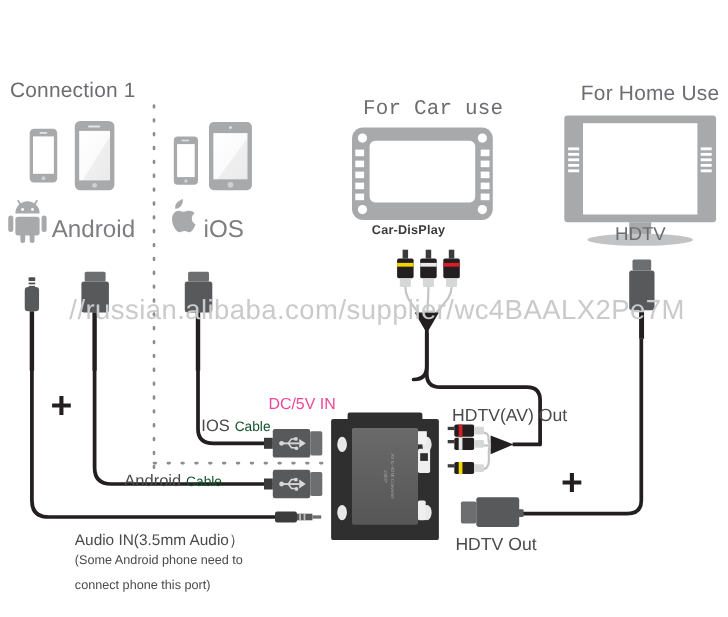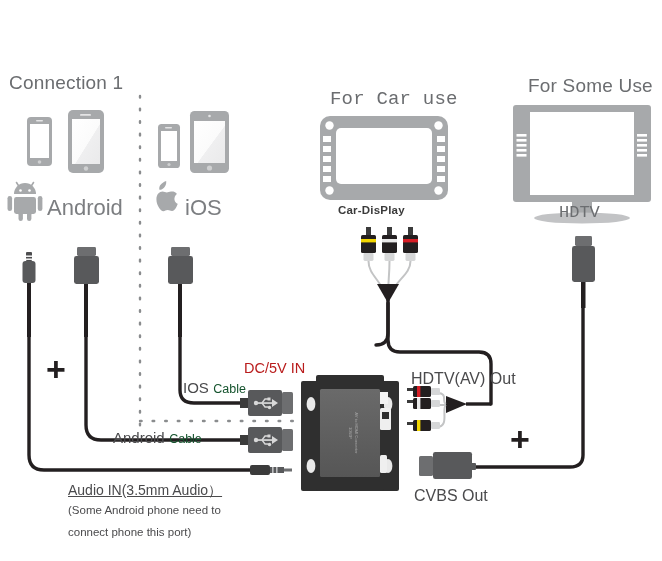--- a/index.html
+++ b/index.html
@@ -5,21 +5,21 @@
   html,body{margin:0;padding:0;background:#ffffff;}
   body{width:662px;height:561px;position:relative;overflow:hidden;
        font-family:"Liberation Sans", sans-serif;color:#58595b;}
   .stage{position:absolute;left:0;top:0;width:662px;height:419px;}
   svg.layer{position:absolute;left:0;top:0;width:662px;height:561px;}
   .txt{position:absolute;white-space:nowrap;}
   .hdr{font-size:19px;color:#6b6d70;letter-spacing:0.2px;}
   .os-label{font-size:22px;color:#7c7e81;}
   .dev-label{font-size:17px;color:#6b6d70;}
   .cardisp{font-size:11.5px;font-weight:bold;color:#3b3b3b;letter-spacing:0.2px;}
-  .port{font-size:14.5px;color:#b91c1c;}
+  .port{font-size:14.5px;color:#ec4899;}
   .port-big{font-size:16px;color:#4a4a4c;}
   .cable-big{font-size:15px;color:#4a4a4c;}
   .cable-sm{font-size:12.5px;color:#14532d;}
   .note{font-size:11.5px;color:#4a4a4c;}
   .note-main{font-size:14px;color:#4a4a4c;}
   .wm{position:absolute;left:63px;top:265px;width:540px;height:34px;
       font-size:25px;color:#c9cacb;letter-spacing:0.4px;line-height:34px;
       font-family:"Liberation Sans", sans-serif;}
 </style>
 </head>
@@ -303,41 +303,42 @@
     </g>
 
   </svg>
 
   <div class="txt hdr" style="left:9px;top:72px;">Connection 1</div>
 
   <div class="txt os-label" style="left:47px;top:195px;">Android</div>
   <div class="txt os-label" style="left:185px;top:195px;">iOS</div>
 
   <div class="txt hdr" style="left:330px;top:88px;font-family:Liberation Mono, monospace;">For Car use</div>
-  <div class="txt hdr" style="left:528px;top:75px;">For Some Use</div>
+  <div class="txt hdr" style="left:528px;top:75px;">For Home Use</div>
 
   <div class="txt cardisp" style="left:338px;top:204px;">Car-DisPlay</div>
-  <div class="txt dev-label" style="left:559px;top:203px;font-family:Liberation Mono, monospace;">HDTV</div>
+  <div class="txt dev-label" style="left:559px;top:203px;">HDTV</div>
 
   <div class="txt port" style="left:244px;top:360px;">DC/5V IN</div>
 
   <div class="txt" style="left:183px;top:379px;">
     <span class="cable-big">IOS</span>
     <span class="cable-sm">Cable</span>
   </div>
 
   <div class="txt" style="left:113px;top:429px;">
     <span class="cable-big">Android</span>
     <span class="cable-sm">Cable</span>
   </div>
 
-  <div class="txt note-main" style="left:68px;top:482px;text-decoration:underline;">Audio IN(3.5mm Audio）</div>
+  <div class="txt note-main" style="left:68px;top:482px;">Audio IN(3.5mm Audio）</div>
   <div class="txt note" style="left:68px;top:504px;">(Some Android phone need to</div>
   <div class="txt note" style="left:68px;top:526px;">connect phone this port)</div>
 
   <div class="txt port-big" style="left:411px;top:370px;">HDTV(AV) Out</div>
-  <div class="txt port-big" style="left:414px;top:487px;">CVBS Out</div>
+  <div class="txt port-big" style="left:414px;top:487px;">HDTV Out</div>
 
   <div class="txt" style="left:46px;top:350px;font-size:34px;font-weight:bold;color:#231f20;">+</div>
   <div class="txt" style="left:510px;top:420px;font-size:34px;font-weight:bold;color:#231f20;">+</div>
 
+  <div class="wm">//russian.alibaba.com/supplier/wc4BAALX2Pe7M</div>
 
 </div>
 
 </body></html>

